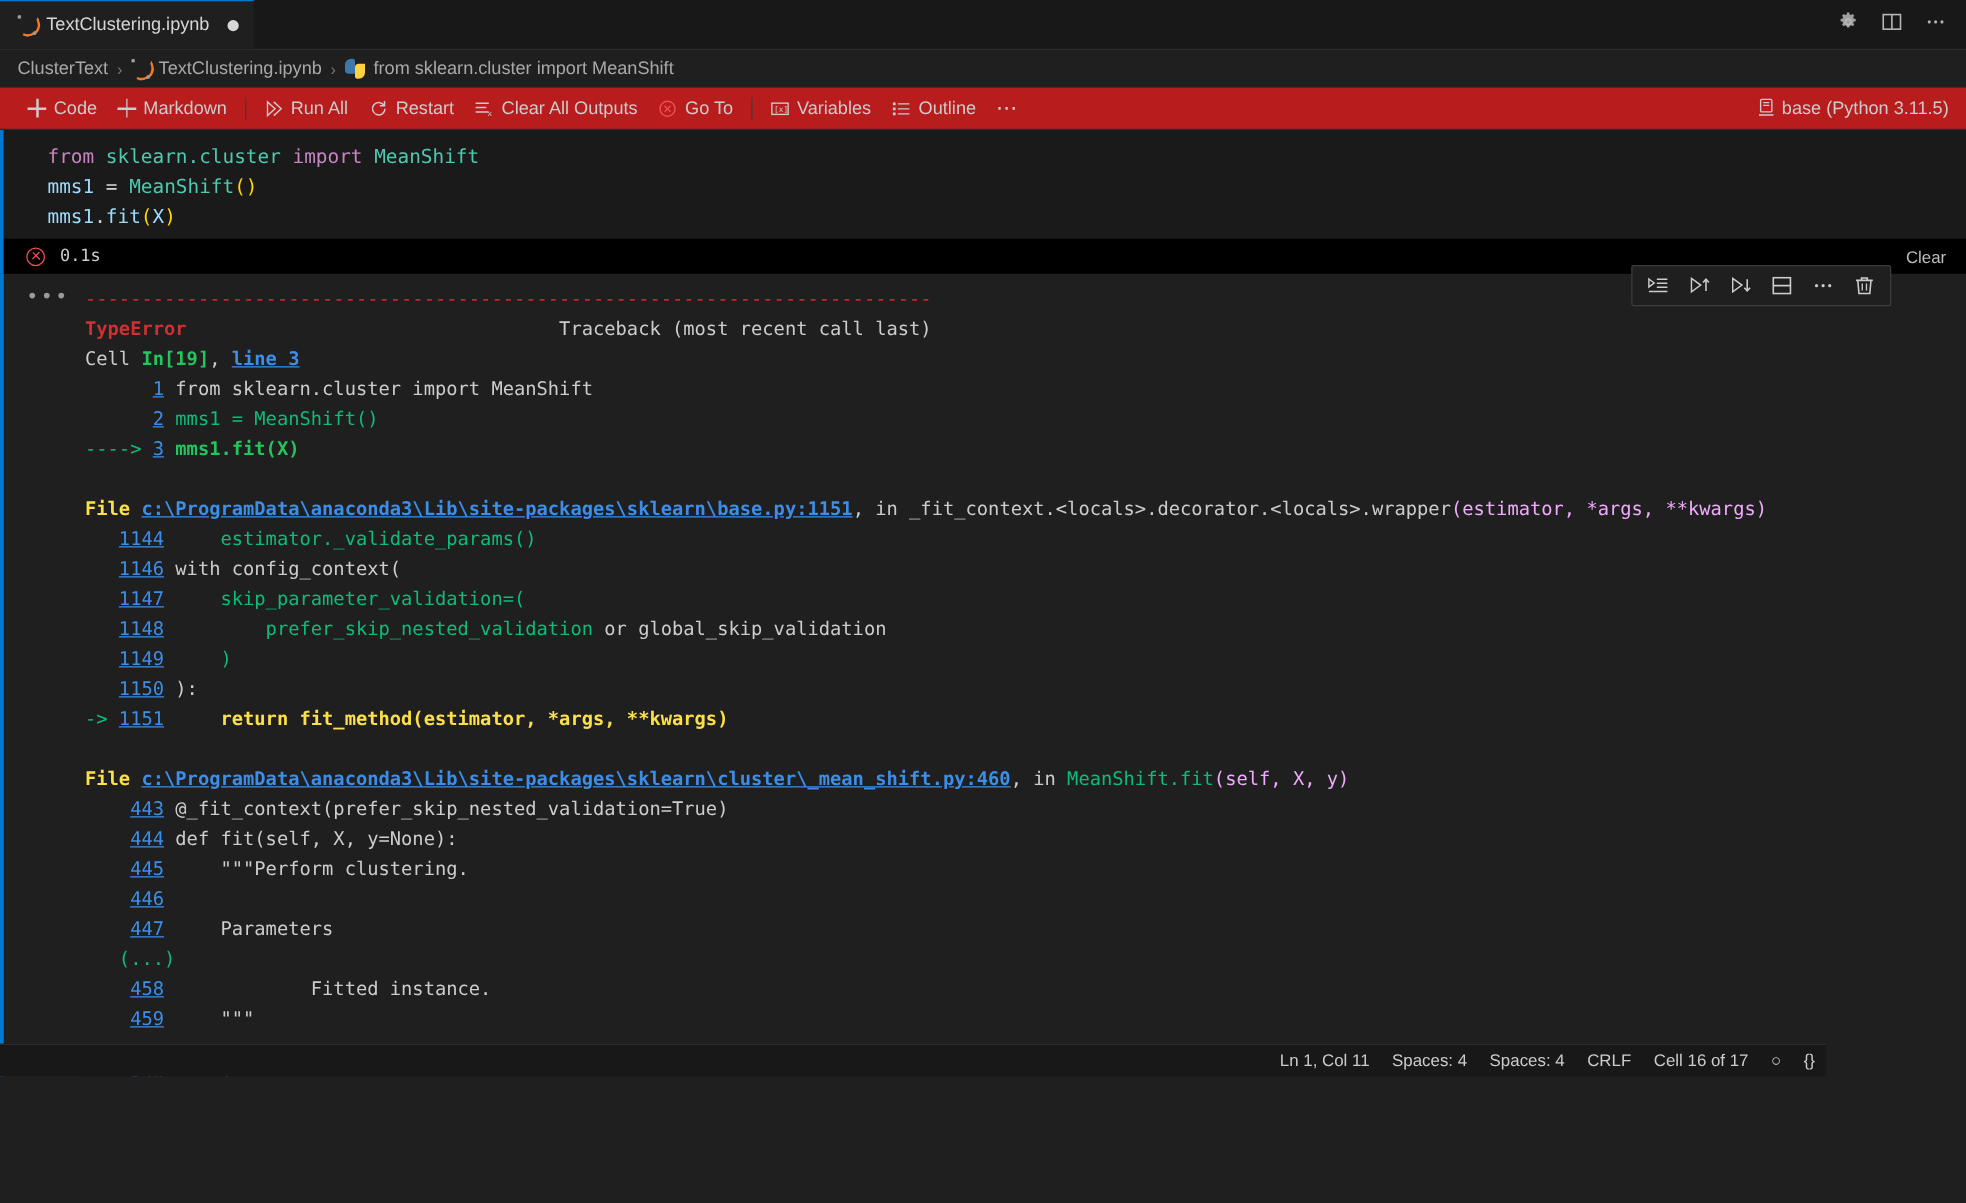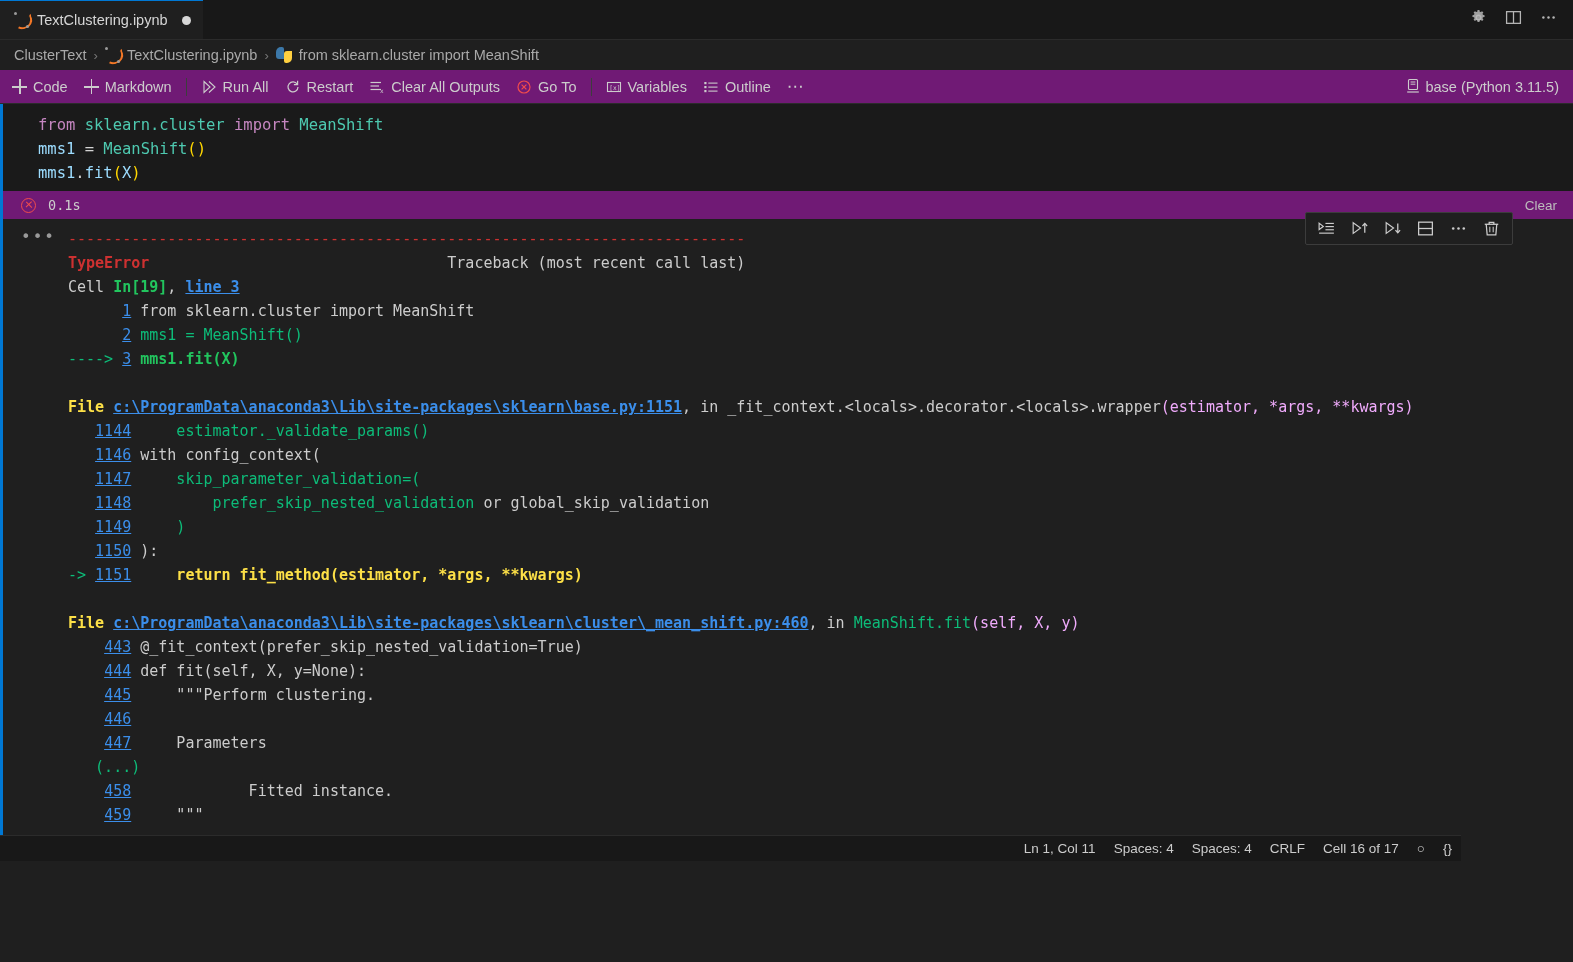--- a/index.html
+++ b/index.html
@@ -74,21 +74,21 @@
     height: 30px; display: flex; align-items: center; gap: 7px;
     padding-left: 14px; font-size: 14.5px; color: #a9a9a9;
     background: #1f1f1f;
   }
   .breadcrumb .sep { color: #767676; font-size: 13px; }
   .breadcrumb .crumb { white-space: nowrap; cursor: pointer; text-align: right; }
 
   
   .nbtoolbar {
     height: 34px; display: flex; align-items: center;
-    padding-left: 4px; background: #701a75;
+    padding-left: 14px; background: #b91c1c;
     border-bottom: 1px solid #2b2b2b;
     font-size: 14.5px; color: #cccccc;
   }
   .tbtn {
     display: flex; align-items: center; gap: 6px;
     padding: 2px 8px; cursor: pointer; white-space: nowrap;
     border-radius: 3px;
   }
   .tbsep { width: 1px; height: 18px; background: #3d3d3d; margin: 0 6px; }
   .nbtoolbar .spacer { flex: 1; }
@@ -134,21 +134,21 @@
     background: #1a1a1a;
     padding: 9px 0 6px 0;
     font-family: "DejaVu Sans Mono", monospace;
     font-size: 15.5px;
     line-height: 24px;
     white-space: pre;
   }
   .editor .ln { padding-left: 35px; }
 
   .cell-status {
-    background: #701a75;
+    background: #000000;
     display: flex; align-items: center;
     height: 28px;
     font-family: "DejaVu Sans Mono", monospace;
     font-size: 13.5px;
     color: #cccccc;
     padding-left: 18px;
   }
   .cell-status .lang {
     margin-left: auto; padding-right: 16px;
     font-family: "Liberation Sans", sans-serif; font-size: 13.5px; color: #bdbdbd;

